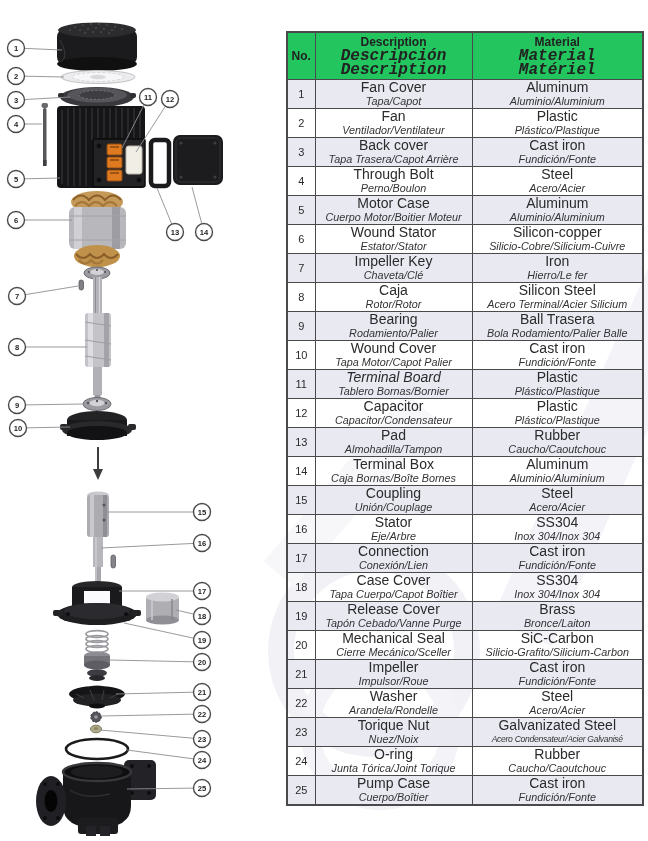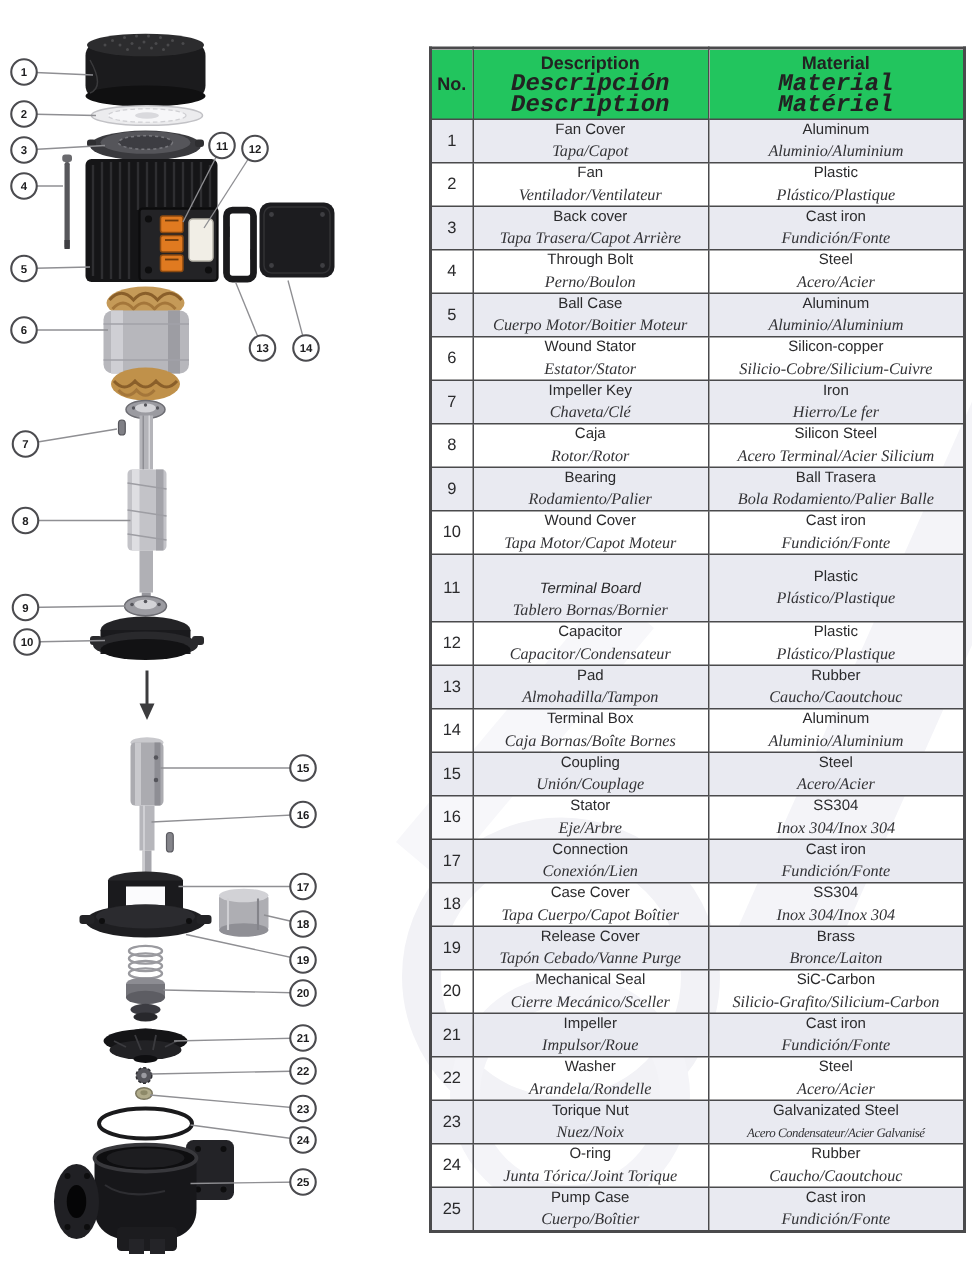--- a/index.html
+++ b/index.html
@@ -32,23 +32,23 @@
   .parts-table{border:2px solid #4a4a4c;}
   .parts-table thead th{height:46px;background:#22c55e;}
   .parts-table tbody td{height:28px;}
   tr.shaded td{background:#e9eaf1;}
   .col-no{width:28px;}
   .col-desc{width:157px;}
   .col-mat{width:171px;}
   .hdr-l1{font-size:12px;font-weight:bold;line-height:14px;}
   .hdr-l2{font-size:16px;font-weight:bold;font-style:italic;line-height:14px;font-family:Liberation Mono, monospace;}
   .num-cell{font-size:11px;color:#2a2a2c;}
-  .l1{font-size:10px;line-height:14px;color:#2a2a2c;white-space:nowrap;}
-  .l1.italic{font-style:italic;margin-top:16px;}
-  .l2{font-size:10.8px;font-style:italic;line-height:14px;color:#333336;white-space:nowrap;font-family:Liberation Serif, serif;}
+  .l1{font-size:14px;line-height:14px;color:#2a2a2c;white-space:nowrap;}
+  .l1.italic{font-style:italic;}
+  .l2{font-size:10.8px;font-style:italic;line-height:14px;color:#333336;white-space:nowrap;}
   .l2.small{font-size:8.6px;letter-spacing:-0.3px;}
 </style>
 </head>
 <body>
 
 <div class="page">
 
   <div class="wm wm-ring1"></div>
   <div class="wm wm-ring2"></div>
   <div class="wm wm-band"></div>
@@ -505,21 +505,21 @@
             <div class="l2">Perno/Boulon</div>
           </td>
           <td>
             <div class="l1">Steel</div>
             <div class="l2">Acero/Acier</div>
           </td>
         </tr>
         <tr class="shaded">
           <td class="num-cell">5</td>
           <td>
-            <div class="l1">Ball Case</div>
+            <div class="l1">Motor Case</div>
             <div class="l2">Cuerpo Motor/Boitier Moteur</div>
           </td>
           <td>
             <div class="l1">Aluminum</div>
             <div class="l2">Aluminio/Aluminium</div>
           </td>
         </tr>
         <tr>
           <td class="num-cell">6</td>
           <td>
@@ -561,21 +561,21 @@
           </td>
           <td>
             <div class="l1">Ball Trasera</div>
             <div class="l2">Bola Rodamiento/Palier Balle</div>
           </td>
         </tr>
         <tr>
           <td class="num-cell">10</td>
           <td>
             <div class="l1">Wound Cover</div>
-            <div class="l2">Tapa Motor/Capot Moteur</div>
+            <div class="l2">Tapa Motor/Capot Palier</div>
           </td>
           <td>
             <div class="l1">Cast iron</div>
             <div class="l2">Fundición/Fonte</div>
           </td>
         </tr>
         <tr class="shaded">
           <td class="num-cell">11</td>
           <td>
             <div class="l1 italic">Terminal Board</div>

